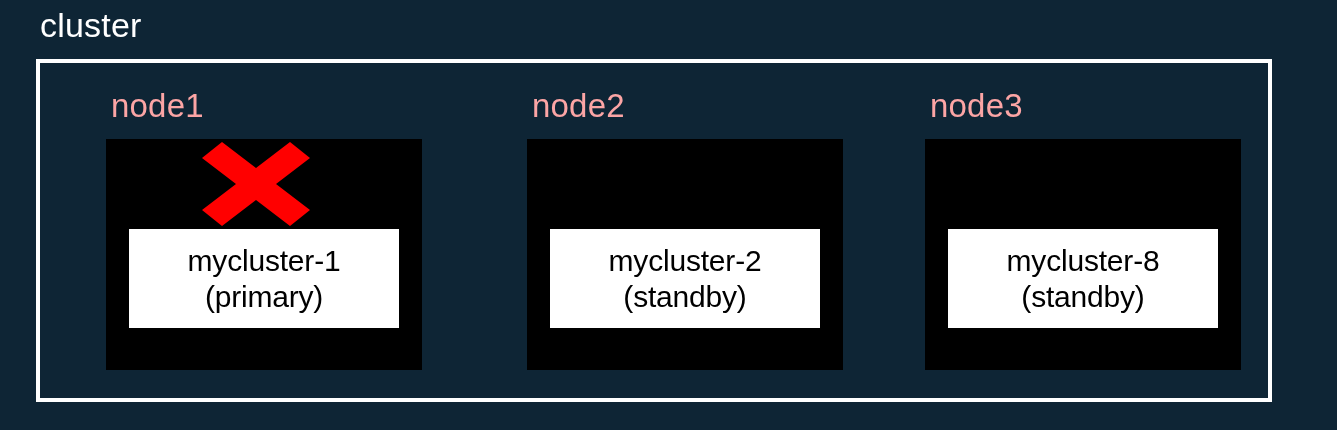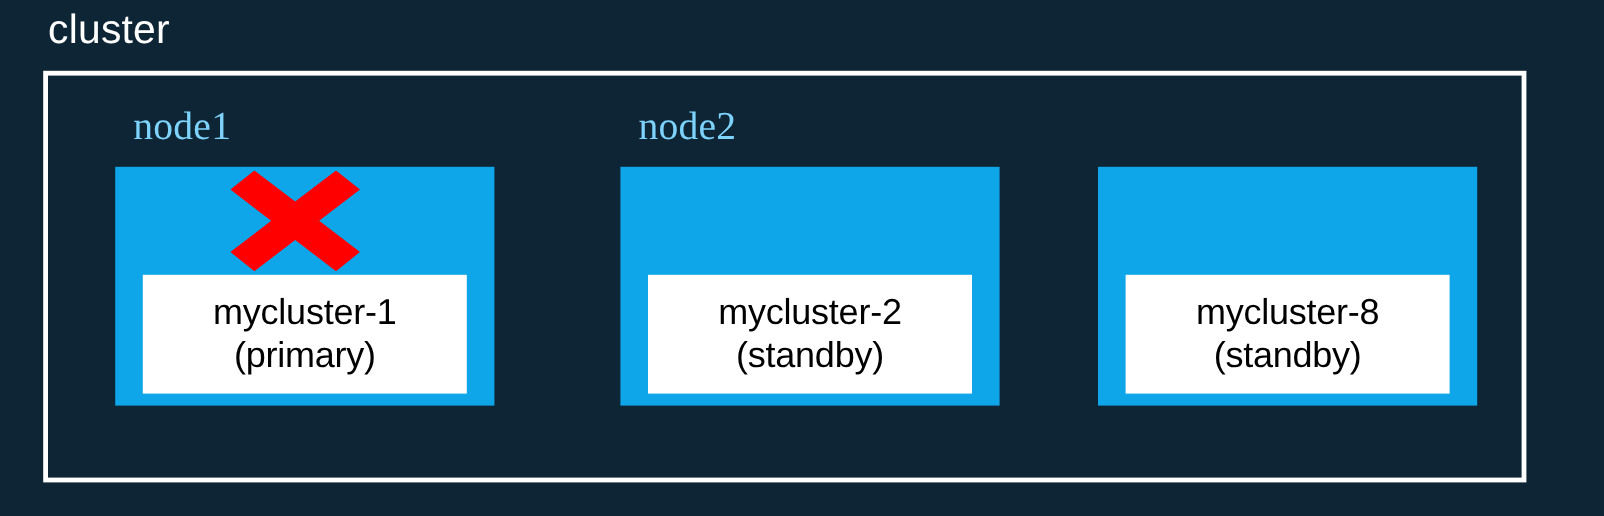--- a/index.html
+++ b/index.html
@@ -48,33 +48,32 @@
   .node-1 { left: 96px; }
   .node-2 { left: 517px; padding-left: 39px; }
   .node-3 { left: 915px; }
 
   .node-label {
     position: absolute;
     left: 15px;
     top: 0;
     font-size: 33px;
     line-height: 40px;
-    color: #7dd3fc;
+    color: #fca5a5;
     letter-spacing: 0.2px;
     white-space: nowrap;
-    font-family: Liberation Serif, serif;
   }
 
   .node-body {
     position: absolute;
-    left: 0;
+    left: 10px;
     top: 53px;
     width: 316px;
-    height: 199px;
-    background: #0ea5e9;
+    height: 231px;
+    background: #000000;
   }
 
   .instance-box {
     position: absolute;
     left: 23px;
     top: 90px;
     width: 270px;
     height: 99px;
     background: #ffffff;
     display: flex;
@@ -126,20 +125,21 @@
     <div class="node-label">node2</div>
     <div class="node-body">
       <div class="instance-box">
         <div class="instance-line">mycluster-2</div>
         <div class="instance-line">(standby)</div>
       </div>
     </div>
   </div>
 
   <div class="node node-3">
+    <div class="node-label">node3</div>
     <div class="node-body">
       <div class="instance-box">
         <div class="instance-line">mycluster-8</div>
         <div class="instance-line">(standby)</div>
       </div>
     </div>
   </div>
 
 </div>
 

